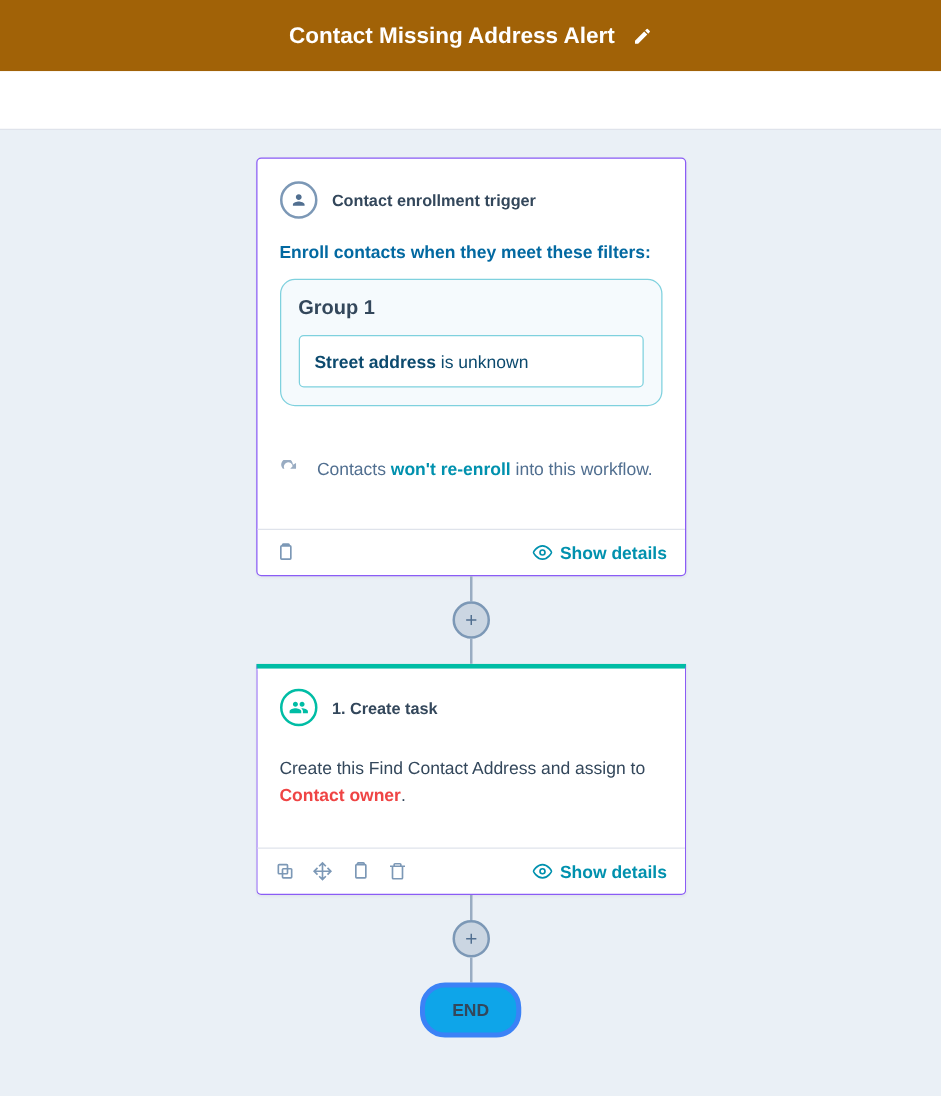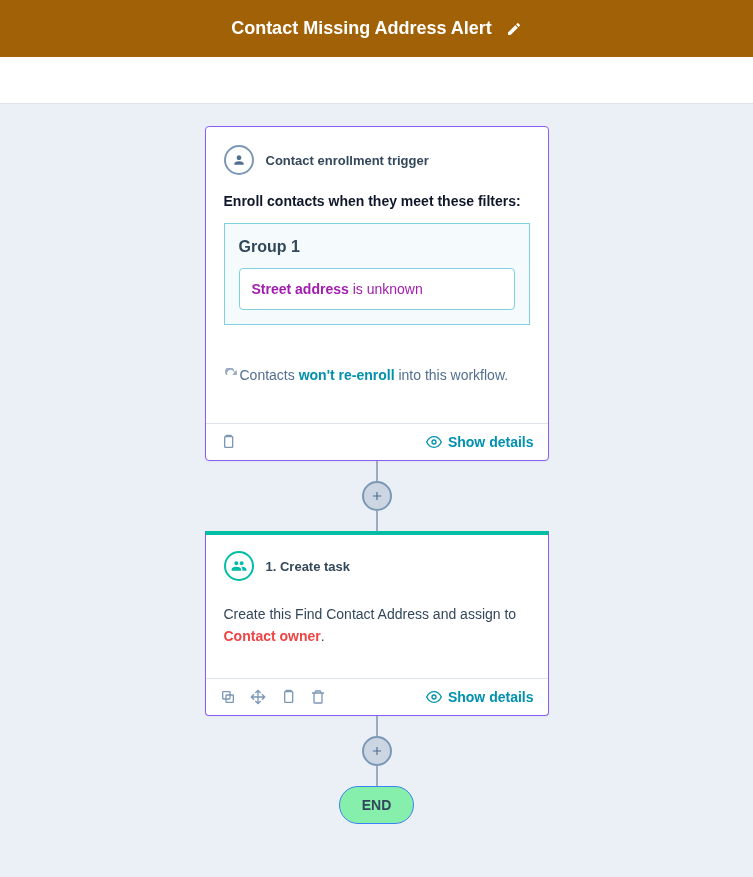--- a/index.html
+++ b/index.html
@@ -69,48 +69,48 @@
       color: #00bda5;
     }
     .trigger-title {
       font-size: 13px;
       font-weight: 700;
       color: #33475b;
     }
     .enroll-desc {
       font-size: 14px;
       font-weight: 600;
-      color: #0f172a;
+      color: #0369a1;
       margin-bottom: 14px;
     }
     .group-box {
       border: 1px solid #7fd1de;
       background: #f5fafd;
-      border-radius: 0;
+      border-radius: 12px;
       padding: 14px;
     }
     .group-title {
       font-size: 16px;
       font-weight: 700;
       color: #33475b;
       margin-bottom: 12px;
     }
     .filter-row {
       background: #fff;
       border: 1px solid #7fd1de;
       border-radius: 4px;
       padding: 12px;
       font-size: 14px;
-      color: #a21caf;
+      color: #0c4a6e;
     }
     .filter-row b { font-weight: 700; }
     .reenroll-line {
       display: flex;
       align-items: center;
-      gap: 2px;
+      gap: 16px;
       margin-top: 42px;
       font-size: 14px;
       color: #516f90;
     }
     .reenroll-line .link { color: #0091ae; font-weight: 600; }
     .card-footer {
       border-top: 1px solid #dfe3eb;
       padding: 10px 14px;
       display: flex;
       align-items: flex-start;
@@ -161,22 +161,22 @@
     .action-card .card-body { padding: 16px 18px 30px 18px; }
     .task-text {
       font-size: 14px;
       color: #33475b;
       line-height: 1.6;
       margin-top: 14px;
     }
     .task-text b { font-weight: 400; }
     .task-text .link { color: #ef4444; font-weight: 600; }
     .end-pill {
-      background: #86efac;
-      border: 1px solid #3b82f6;
+      background: #0ea5e9;
+      border: 4px solid #3b82f6;
       border-radius: 20px;
       padding: 10px 22px;
       font-size: 14px;
       font-weight: 700;
       color: #33475b;
     }
     svg { display: block; }
   </style>
 </head>
 <body>

